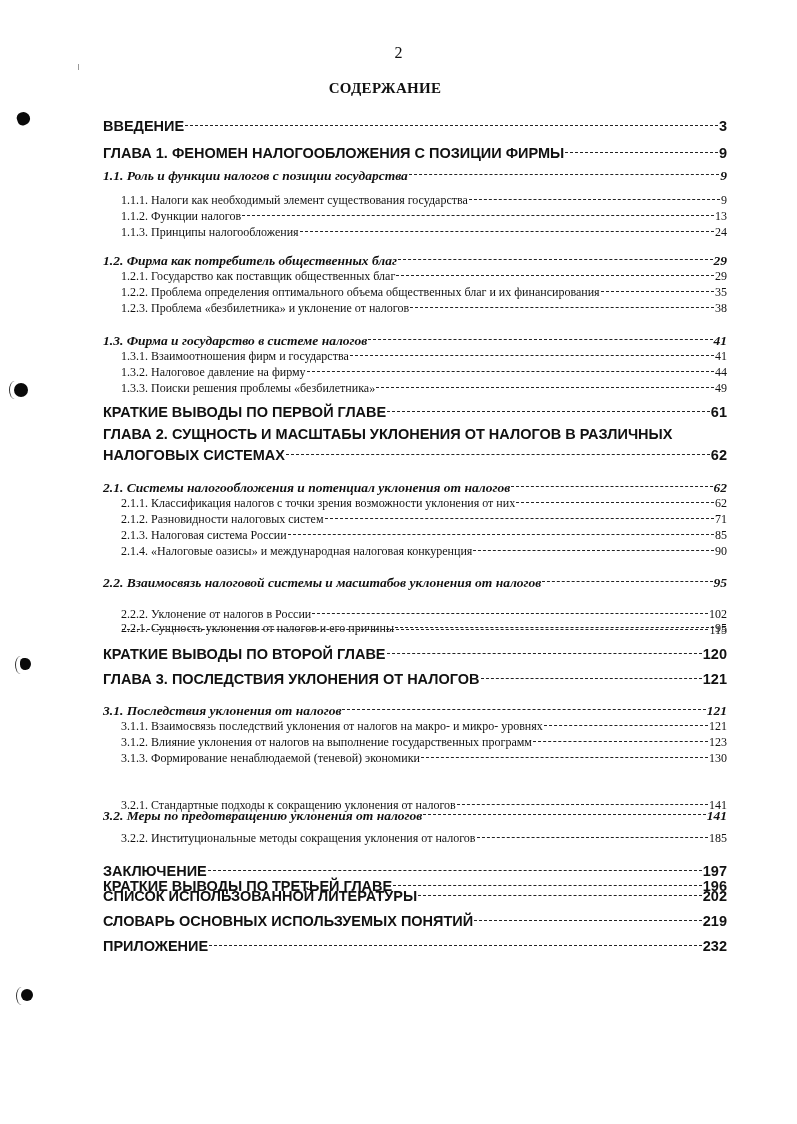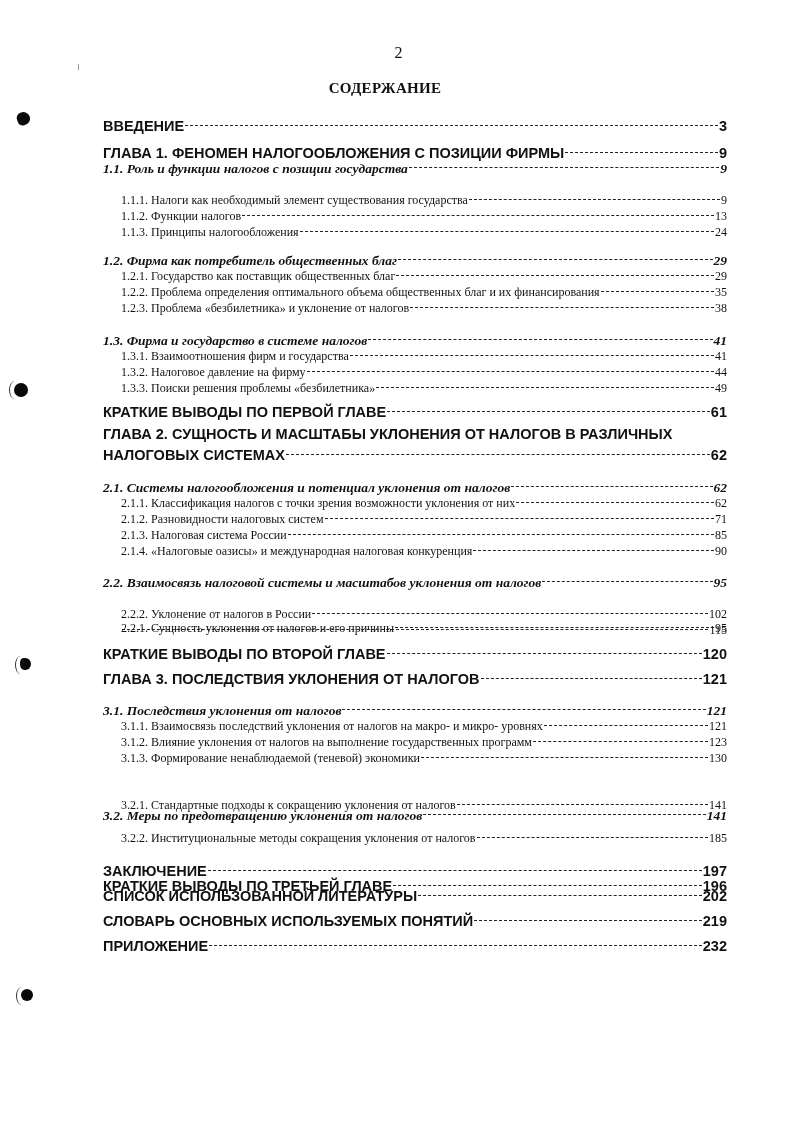--- a/index.html
+++ b/index.html
@@ -132,21 +132,21 @@
     <div class="toc-entry lvl-main" style="top: 116px;">
       <span class="label">ВВЕДЕНИЕ</span>
       <span class="leader"></span>
       <span class="page">3</span>
     </div>
     <div class="toc-entry lvl-main" style="top: 143px;">
       <span class="label">ГЛАВА 1. ФЕНОМЕН НАЛОГООБЛОЖЕНИЯ С ПОЗИЦИИ ФИРМЫ</span>
       <span class="leader"></span>
       <span class="page">9</span>
     </div>
-    <div class="toc-entry lvl-section" style="top: 159px;">
+    <div class="toc-entry lvl-section" style="top: 166px;">
       <span class="label">1.1. Роль и функции налогов с позиции государства</span>
       <span class="leader"></span>
       <span class="page">9</span>
     </div>
     <div class="toc-entry lvl-sub" style="top: 192px;">
       <span class="label">1.1.1. Налоги как необходимый элемент существования государства</span>
       <span class="leader"></span>
       <span class="page">9</span>
     </div>
     <div class="toc-entry lvl-sub" style="top: 208px;">

